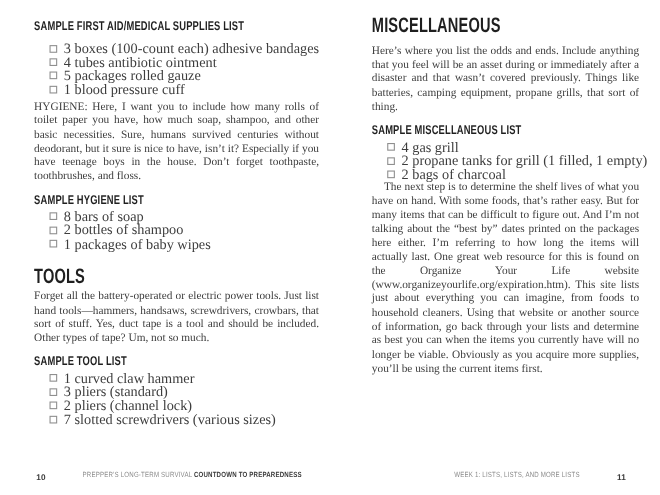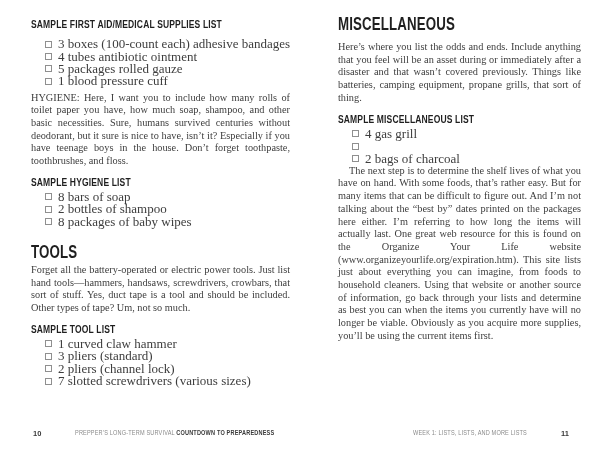--- a/index.html
+++ b/index.html
@@ -128,21 +128,21 @@
           <span>8 bars of soap</span>
         </li>
 
         <li>
           <span class="box"></span>
           <span>2 bottles of shampoo</span>
         </li>
 
         <li>
           <span class="box"></span>
-          <span>8 packages of baby wipes</span>
+          <span>1 packages of baby wipes</span>
         </li>
 
       </ul>
     <h2 class="h-big mt14">TOOLS</h2>
     <p class="body-text mt2">Forget all the battery-operated or electric power tools. Just list hand tools—hammers, handsaws, screwdrivers, crowbars, that sort of stuff. Yes, duct tape is a tool and should be included. Other types of tape? Um, not so much.</p>
     <h3 class="h-small mt8">SAMPLE TOOL LIST</h3>
     <ul class="checklist mt3">
 
         <li>
           <span class="box"></span>
@@ -173,20 +173,21 @@
     <h3 class="h-small mt8">SAMPLE MISCELLANEOUS LIST</h3>
     <ul class="checklist mt3">
 
         <li>
           <span class="box"></span>
           <span>4 gas grill</span>
         </li>
 
         <li>
           <span class="box"></span>
+          <span>2 propane tanks for grill (1 filled, 1 empty)</span>
         </li>
 
         <li>
           <span class="box"></span>
           <span>2 bags of charcoal</span>
         </li>
 
       </ul>
     <p class="body-text indent">The next step is to determine the shelf lives of what you have on hand. With some foods, that’s rather easy. But for many items that can be difficult to figure out. And I’m not talking about the “best by” dates printed on the packages here either. I’m referring to how long the items will actually last. One great web resource for this is found on the Organize Your Life website (www.organizeyourlife.org/expiration.htm). This site lists just about everything you can imagine, from foods to household cleaners. Using that website or another source of information, go back through your lists and determine as best you can when the items you currently have will no longer be viable. Obviously as you acquire more supplies, you’ll be using the current items first.</p>
   </section>

